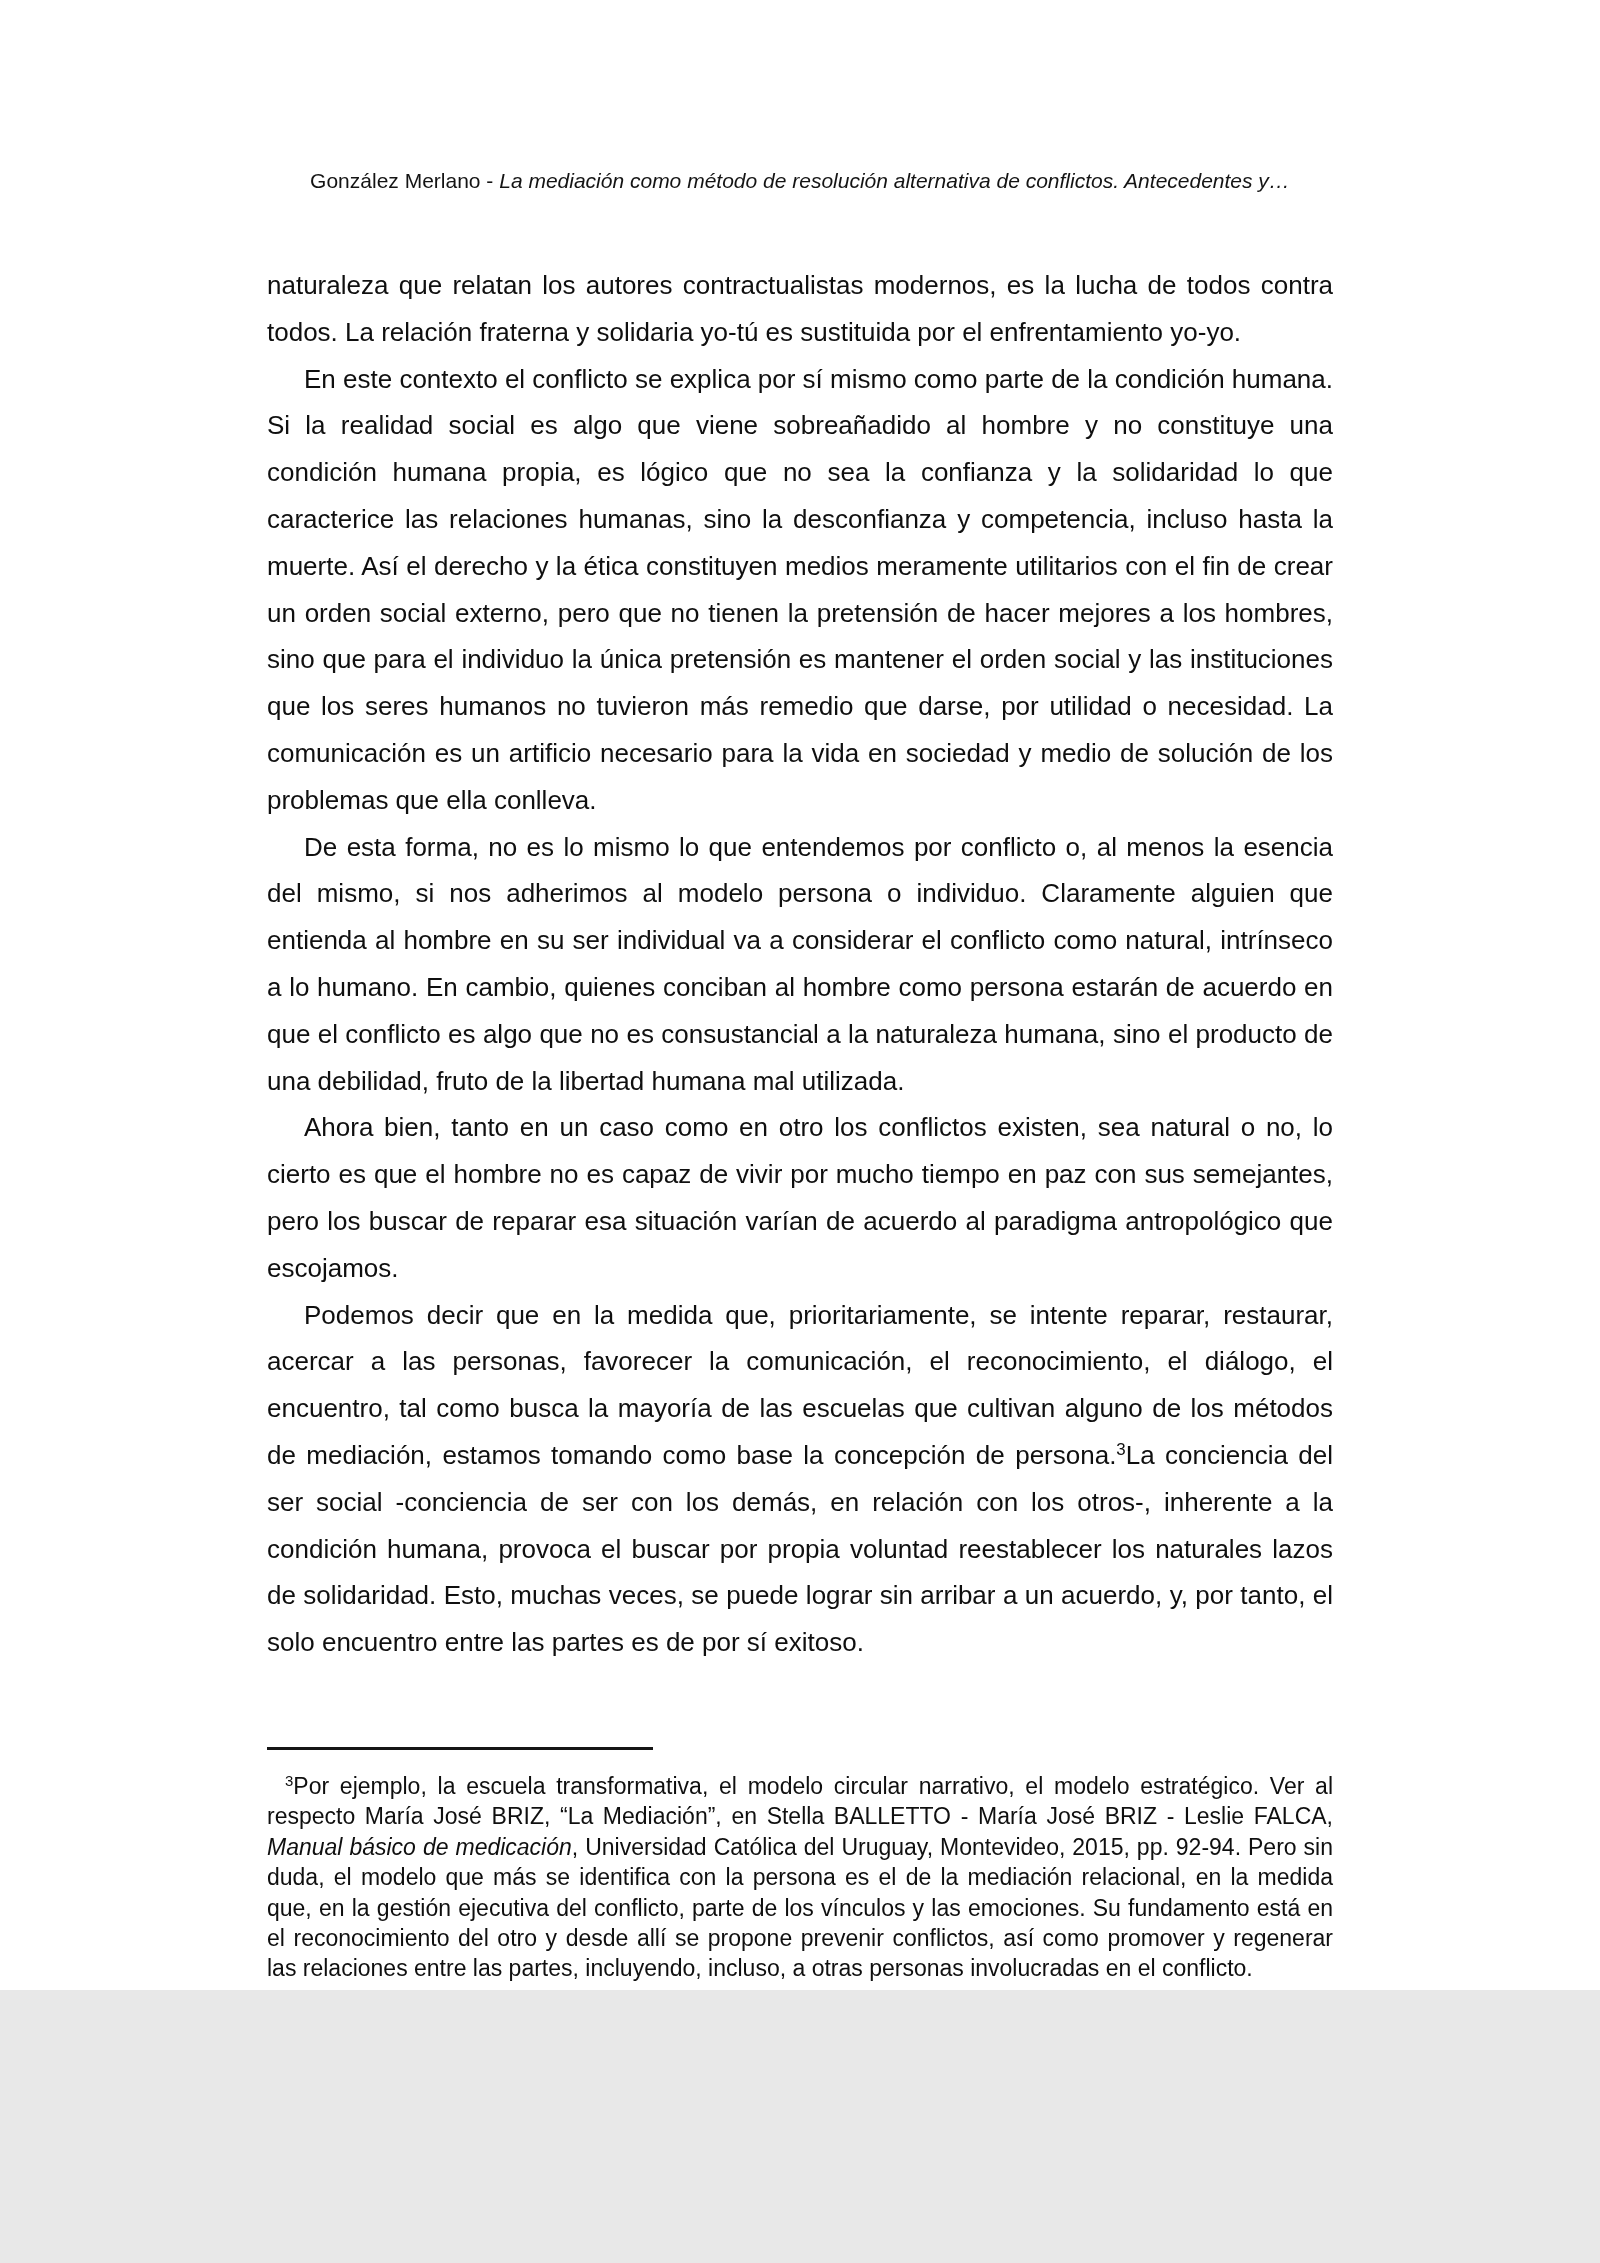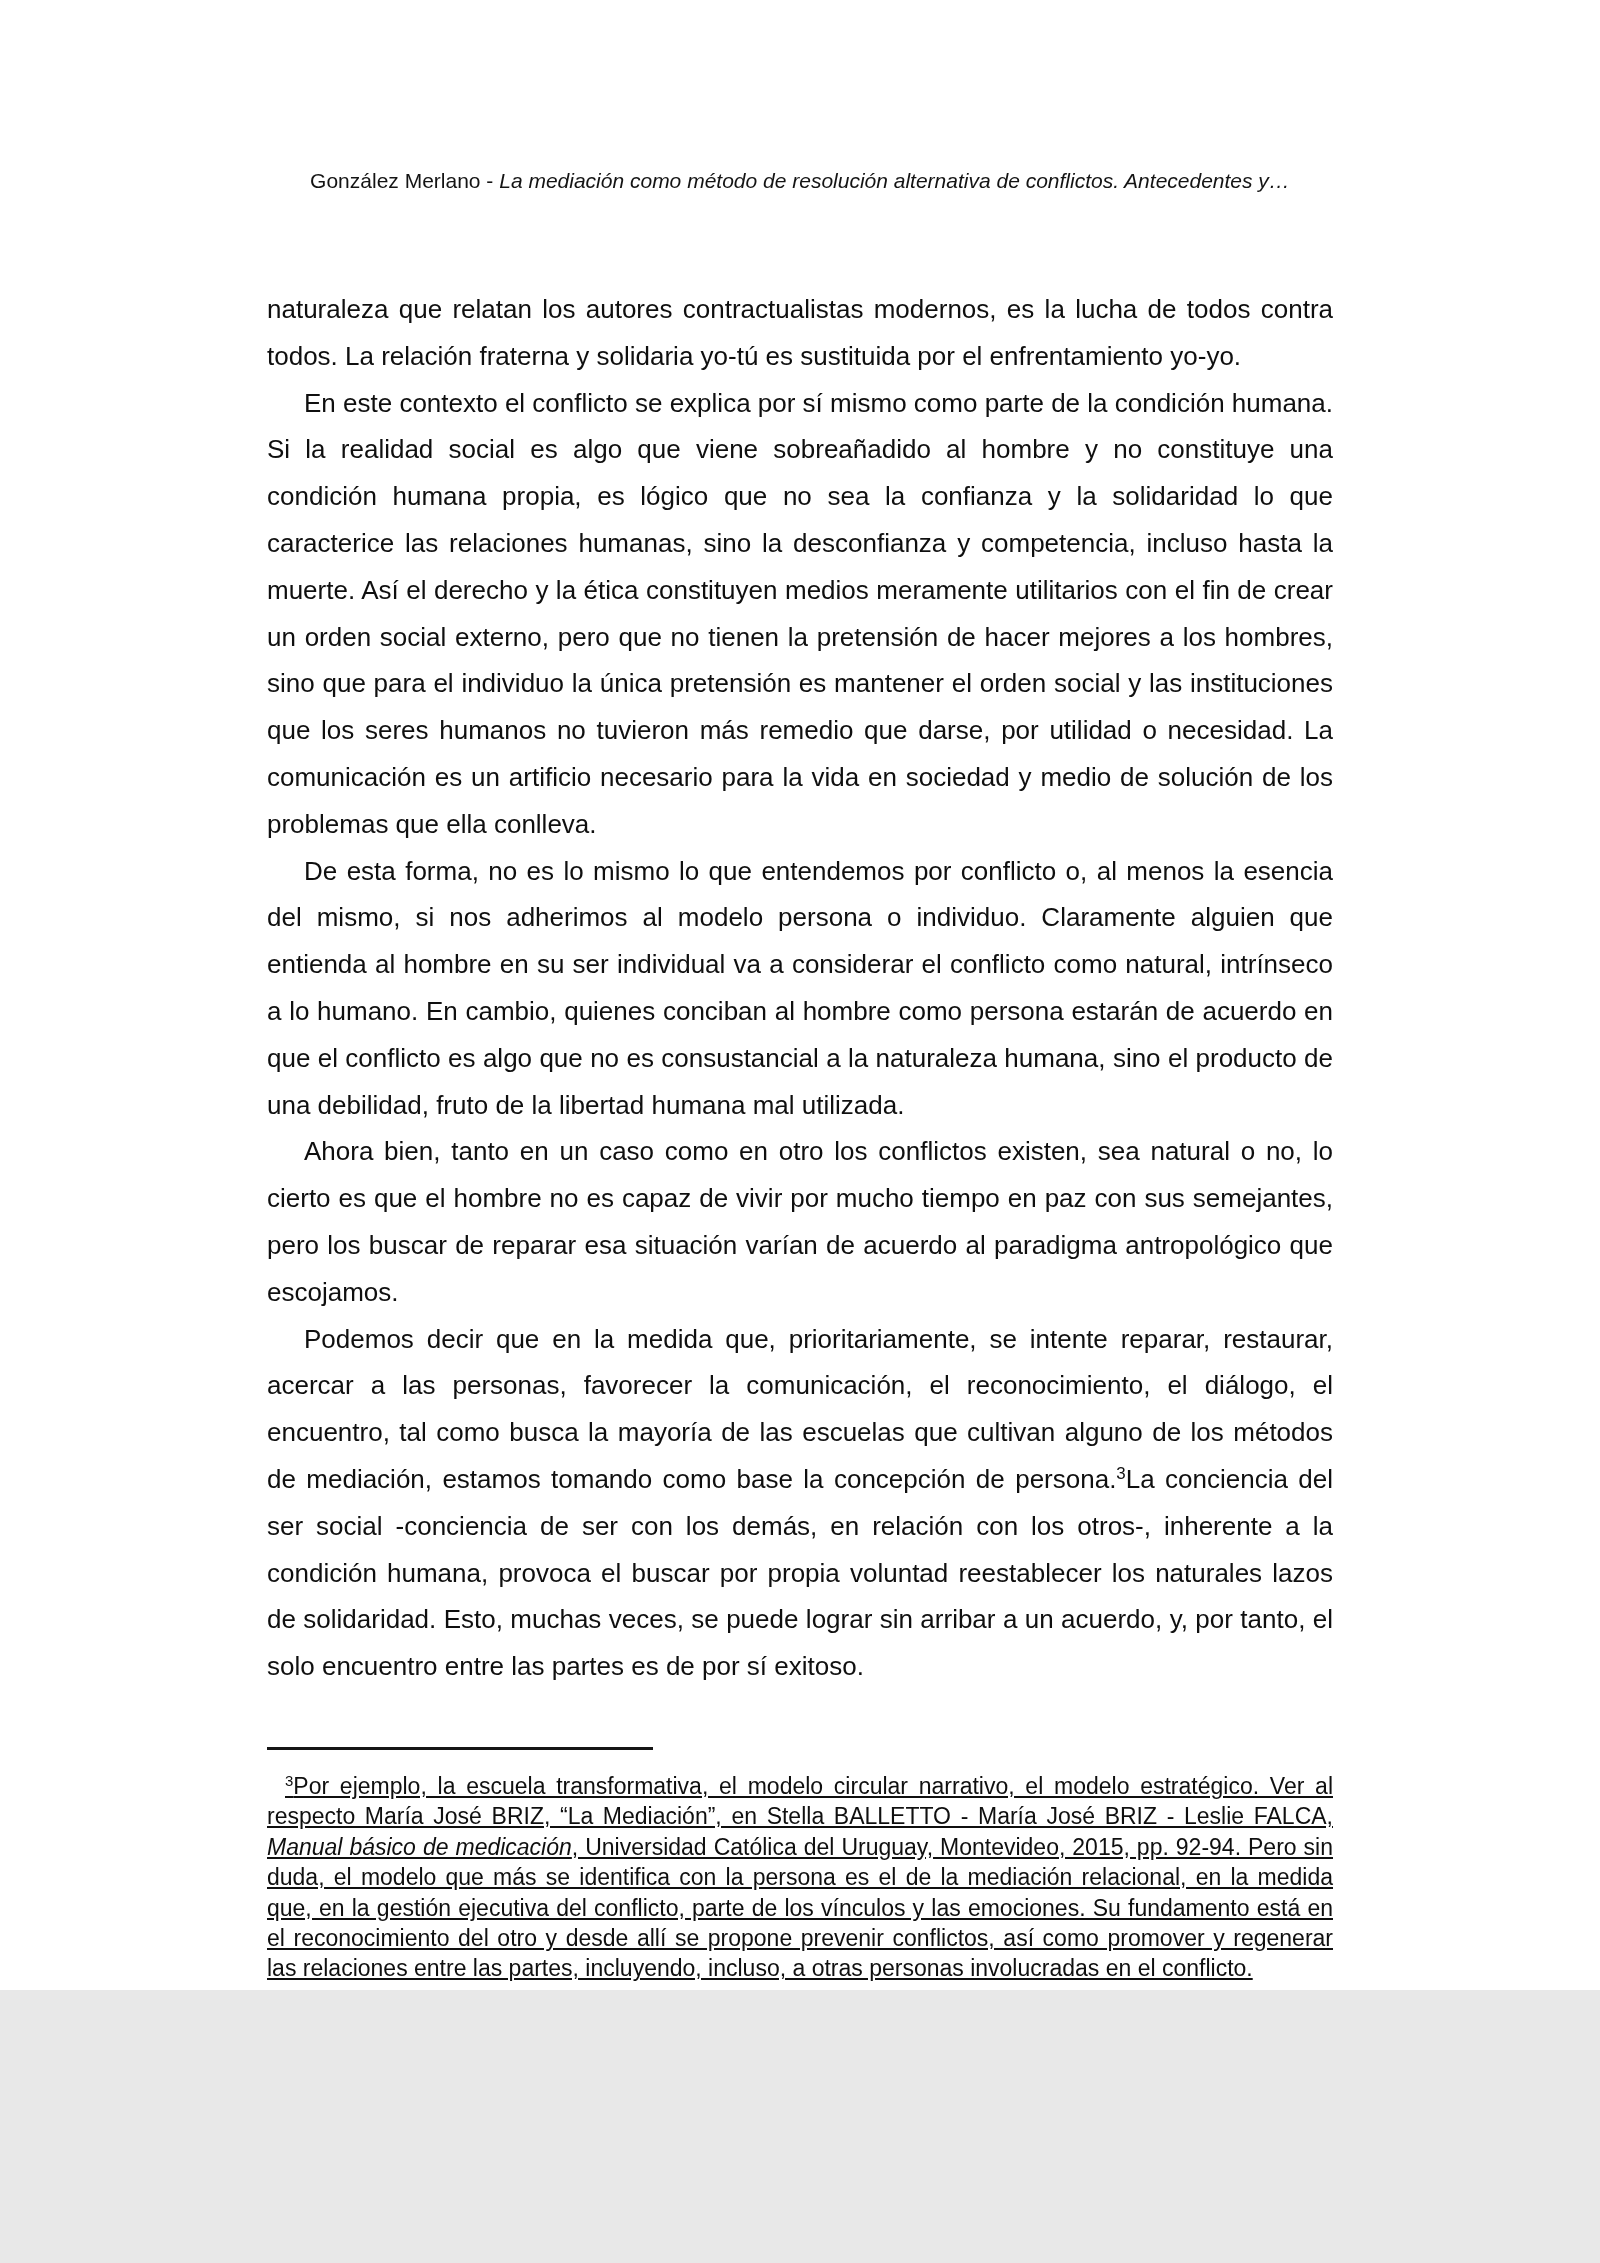--- a/index.html
+++ b/index.html
@@ -39,21 +39,20 @@
     line-height: 46.8px;
     text-align: justify;
   }
   .body-text p {
     margin: 0;
     padding: 0;
     text-indent: 37px;
   }
   .body-text p.no-indent {
     text-indent: 0;
-    margin-top: 24px;
   }
   sup.fn-ref {
     font-size: 0.65em;
     line-height: 0;
     position: relative;
     top: -0.55em;
     vertical-align: baseline;
   }
   .footnote-rule {
     position: absolute;
@@ -65,21 +64,20 @@
   }
   .footnote {
     position: absolute;
     top: 1771px;
     left: 267px;
     width: 1066px;
     font-size: 23px;
     line-height: 30.4px;
     text-align: justify;
     text-indent: 18px;
-    text-decoration: underline;
   }
   .footnote .italic {
     font-style: italic;
   }
   .page-number {
     position: absolute;
     top: 2070px;
     right: 267px;
     font-size: 29px;
     color: #0f0f0f;

